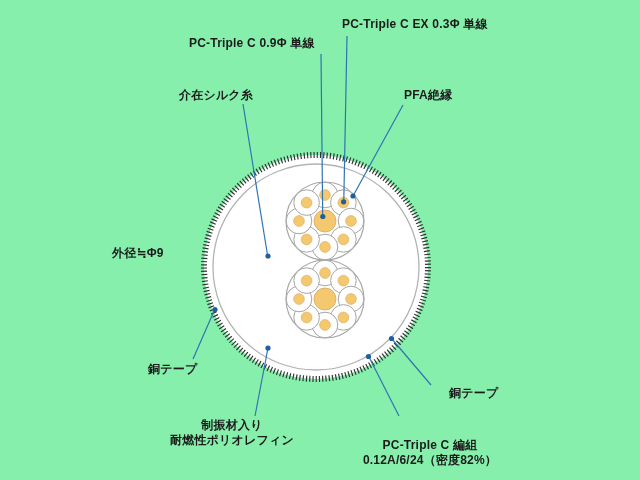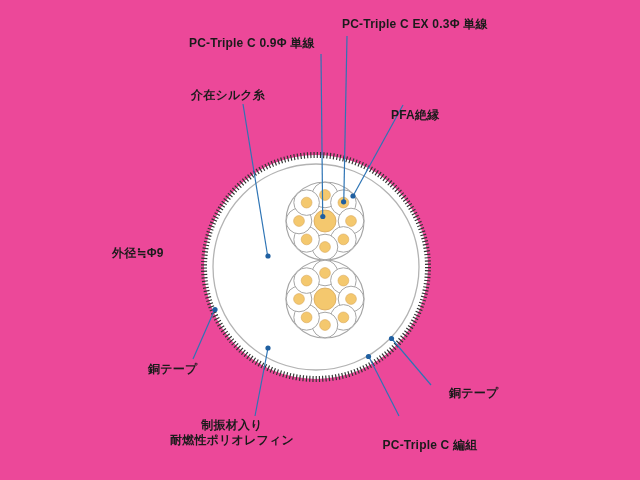--- a/index.html
+++ b/index.html
@@ -1,21 +1,21 @@
 <!DOCTYPE html>
 <html><head>
 <meta charset="utf-8">
 <style>
   * { margin: 0; padding: 0; box-sizing: border-box; }
   html, body { background: #ffffff; }
   .stage {
     position: relative;
     width: 640px;
     height: 480px;
-    background: #ec4899;
+    background: #86efac;
     font-family: "Liberation Sans", "DejaVu Sans", sans-serif;
     overflow: hidden;
   }
   .stage svg { position: absolute; left: 0; top: 0; }
   .lbl {
     position: absolute;
     font-size: 12px;
     font-weight: 700;
     color: #1b1b1b;
     white-space: nowrap;
@@ -97,32 +97,33 @@
       <circle cx="268" cy="348" r="2.6"></circle>
       <circle cx="391.5" cy="338.5" r="2.6"></circle>
       <circle cx="368.5" cy="356.5" r="2.6"></circle>
     </g>
   </svg>
 
   <div class="lbl" style="left:342px; top:17px;">PC-Triple C EX 0.3Φ 単線</div>
 
   <div class="lbl" style="left:189px; top:36px;">PC-Triple C 0.9Φ 単線</div>
 
-  <div class="lbl" style="left:191px; top:88px;">介在シルク糸</div>
+  <div class="lbl" style="left:179px; top:88px;">介在シルク糸</div>
 
-  <div class="lbl" style="left:391px; top:88px;margin-top:20px;">PFA絶縁</div>
+  <div class="lbl" style="left:404px; top:88px;">PFA絶縁</div>
 
   <div class="lbl" style="left:112px; top:246px;">外径≒Φ9</div>
 
   <div class="lbl" style="left:148px; top:362px;">銅テープ</div>
 
   <div class="lbl lbl-center" style="left:152px; top:418px; width:160px;font-family:Liberation Serif, serif;">
     <div>制振材入り</div>
     <div>耐燃性ポリオレフィン</div>
   </div>
 
   <div class="lbl" style="left:428px; top:386px;margin-left:21px;">銅テープ</div>
 
   <div class="lbl lbl-center" style="left:350px; top:418px; width:160px;margin-top:20px;">
     <div>PC-Triple C 編組</div>
+    <div>0.12A/6/24（密度82%）</div>
   </div>
 
 </div>
 
 </body></html>

